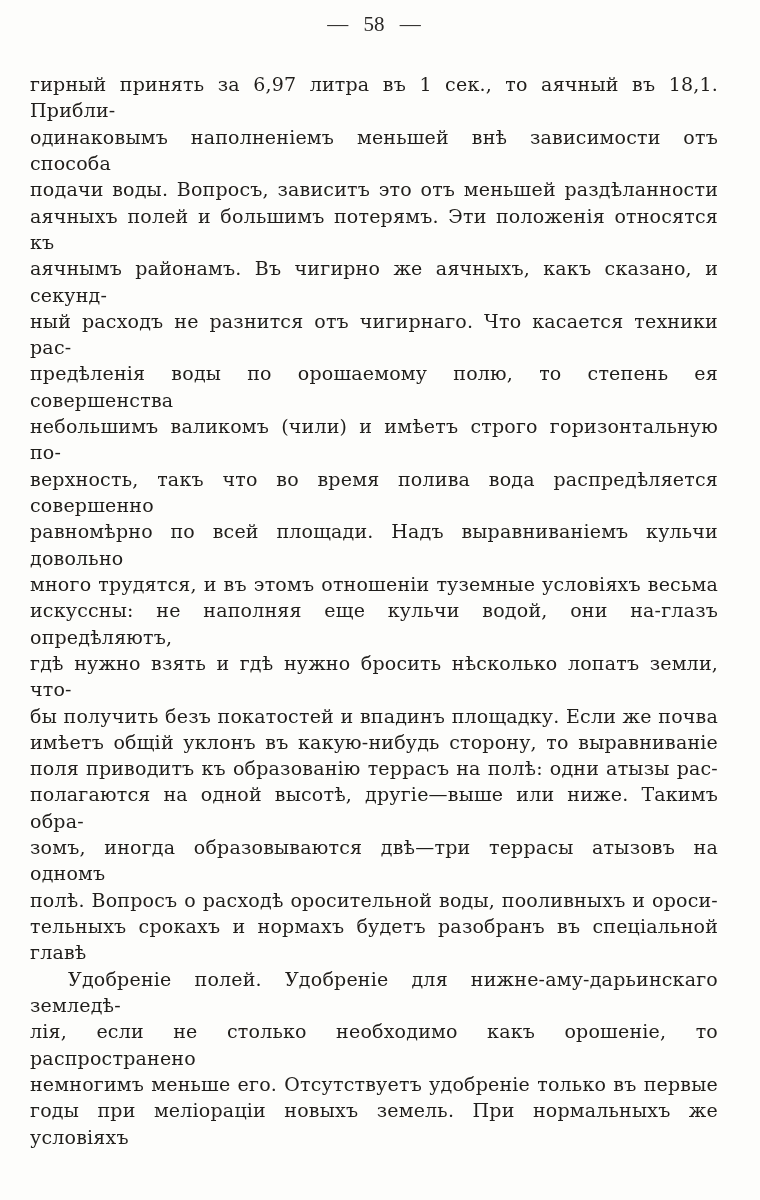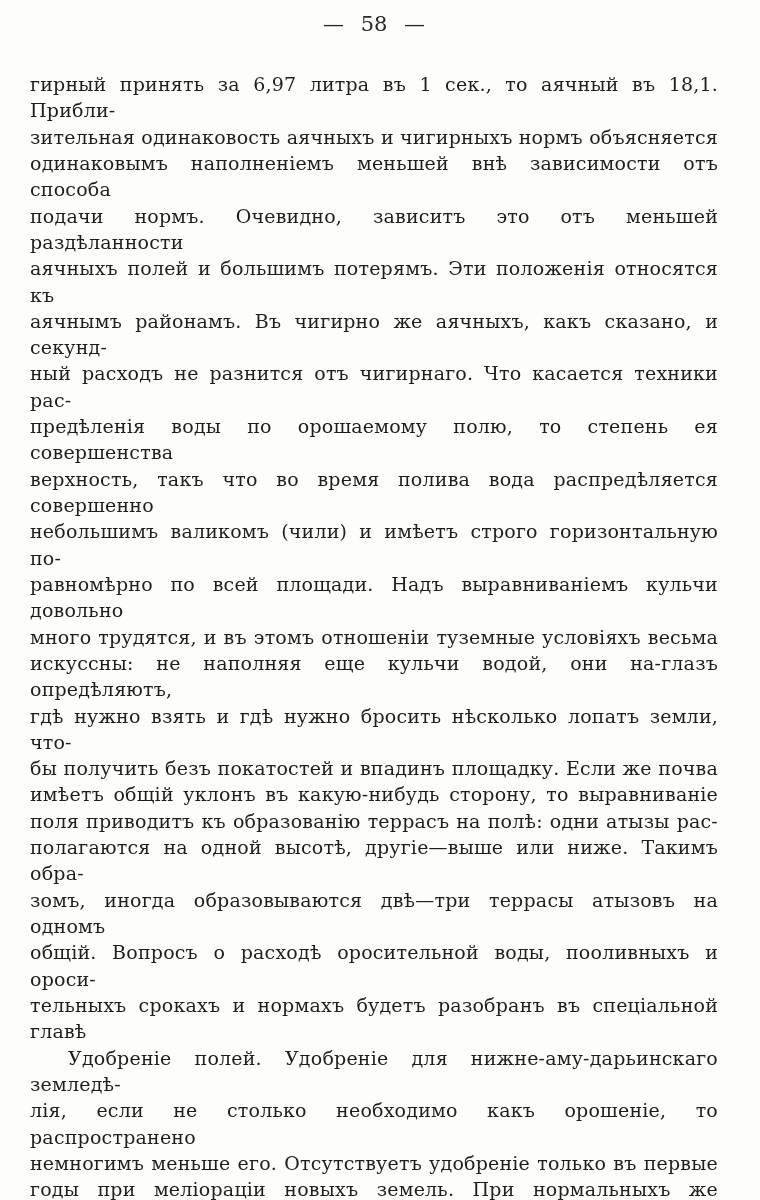--- a/index.html
+++ b/index.html
@@ -4,58 +4,57 @@
 <style>
   html,body{margin:0;padding:0;}
   body{
     width:760px;height:1200px;position:relative;overflow:hidden;
     background:#fdfdfb;
     font-family:"DejaVu Serif", serif;
     color:#201e1b;
   }
   .page-num{
     position:absolute;top:12px;left:30px;width:688px;
-    text-align:center;font-size:21px;word-spacing:10px;color:#2a2826;
+    text-align:center;font-size:21px;word-spacing:10px;color:#2a2826;font-family:Liberation Serif, serif;
   }
   .text-block{
     position:absolute;left:30px;top:71px;width:688px;
     font-size:19px;line-height:26.32px;letter-spacing:0.2px;
   }
   .line{text-align:justify;text-align-last:justify;}
   .line.end{text-align-last:left;}
   .indent{text-indent:38px;}
   .lead{font-weight:normal;}
 </style>
 </head>
 <body>
 
 <div class="page-num">— 58 —</div>
 
 <div class="text-block">
 
   <div class="line">гирный принять за 6,97 литра въ 1 сек., то аячный въ 18,1. Прибли-</div>
-  <div class="line">зительная одинаковость аячныхъ и чигирныхъ нормъ объясняется</div>
   <div class="line">одинаковымъ наполненіемъ меньшей внѣ зависимости отъ способа</div>
-  <div class="line">подачи нормъ. Очевидно, зависитъ это отъ меньшей раздѣланности</div>
+  <div class="line">подачи воды. Вопросъ, зависитъ это отъ меньшей раздѣланности</div>
   <div class="line">аячныхъ полей и большимъ потерямъ. Эти положенія относятся къ</div>
   <div class="line">аячнымъ районамъ. Въ чигирно же аячныхъ, какъ сказано, и секунд-</div>
   <div class="line">ный расходъ не разнится отъ чигирнаго. Что касается техники рас-</div>
   <div class="line">предѣленія воды по орошаемому полю, то степень ея совершенства</div>
+  <div class="line">небольшимъ валикомъ (чили) и имѣетъ строго горизонтальную по-</div>
   <div class="line">верхность, такъ что во время полива вода распредѣляется совершенно</div>
-  <div class="line">небольшимъ валикомъ (чили) и имѣетъ строго горизонтальную по-</div>
   <div class="line">равномѣрно по всей площади. Надъ выравниваніемъ кульчи довольно</div>
   <div class="line">много трудятся, и въ этомъ отношеніи туземные условіяхъ весьма</div>
   <div class="line">искуссны: не наполняя еще кульчи водой, они на-глазъ опредѣляютъ,</div>
   <div class="line">гдѣ нужно взять и гдѣ нужно бросить нѣсколько лопатъ земли, что-</div>
   <div class="line">бы получить безъ покатостей и впадинъ площадку. Если же почва</div>
   <div class="line">имѣетъ общій уклонъ въ какую-нибудь сторону, то выравниваніе</div>
   <div class="line">поля приводитъ къ образованію террасъ на полѣ: одни атызы рас-</div>
   <div class="line">полагаются на одной высотѣ, другіе—выше или ниже. Такимъ обра-</div>
   <div class="line">зомъ, иногда образовываются двѣ—три террасы атызовъ на одномъ</div>
-  <div class="line">общій. Вопросъ о расходѣ оросительной воды, пооливныхъ и ороси-</div>
+  <div class="line">полѣ. Вопросъ о расходѣ оросительной воды, пооливныхъ и ороси-</div>
   <div class="line">тельныхъ срокахъ и нормахъ будетъ разобранъ въ спеціальной главѣ</div>
 
   <div class="line indent"><b class="lead">Удобреніе полей.</b><span> Удобреніе для нижне-аму-дарьинскаго земледѣ-</span></div>
   <div class="line">лія, если не столько необходимо какъ орошеніе, то распространено</div>
   <div class="line">немногимъ меньше его. Отсутствуетъ удобреніе только въ первые</div>
   <div class="line">годы при меліораціи новыхъ земель. При нормальныхъ же условіяхъ</div>
 
 </div>
 
 </body></html>

